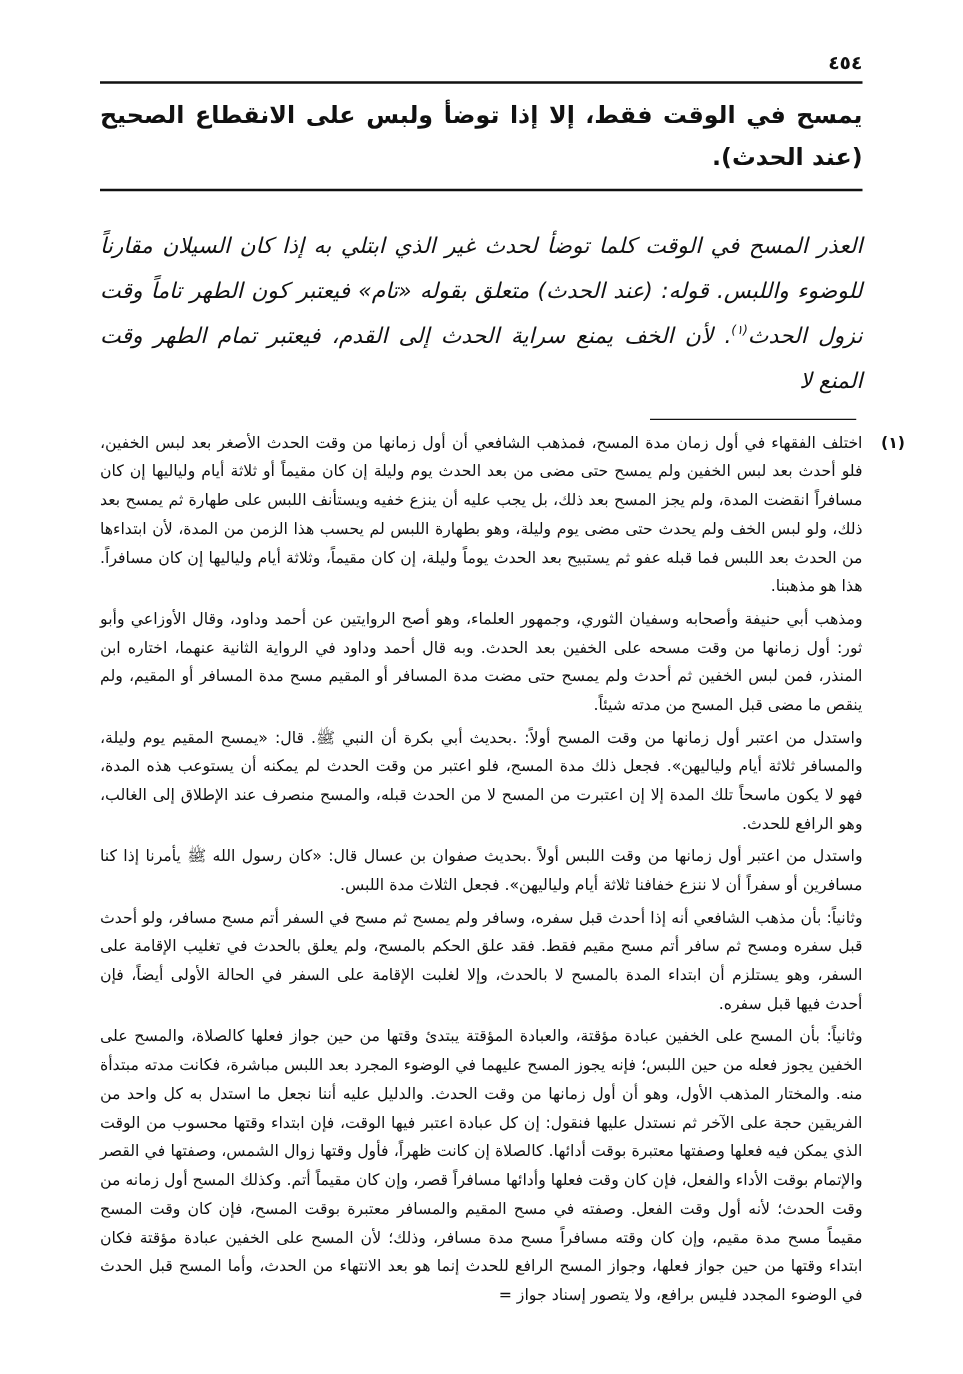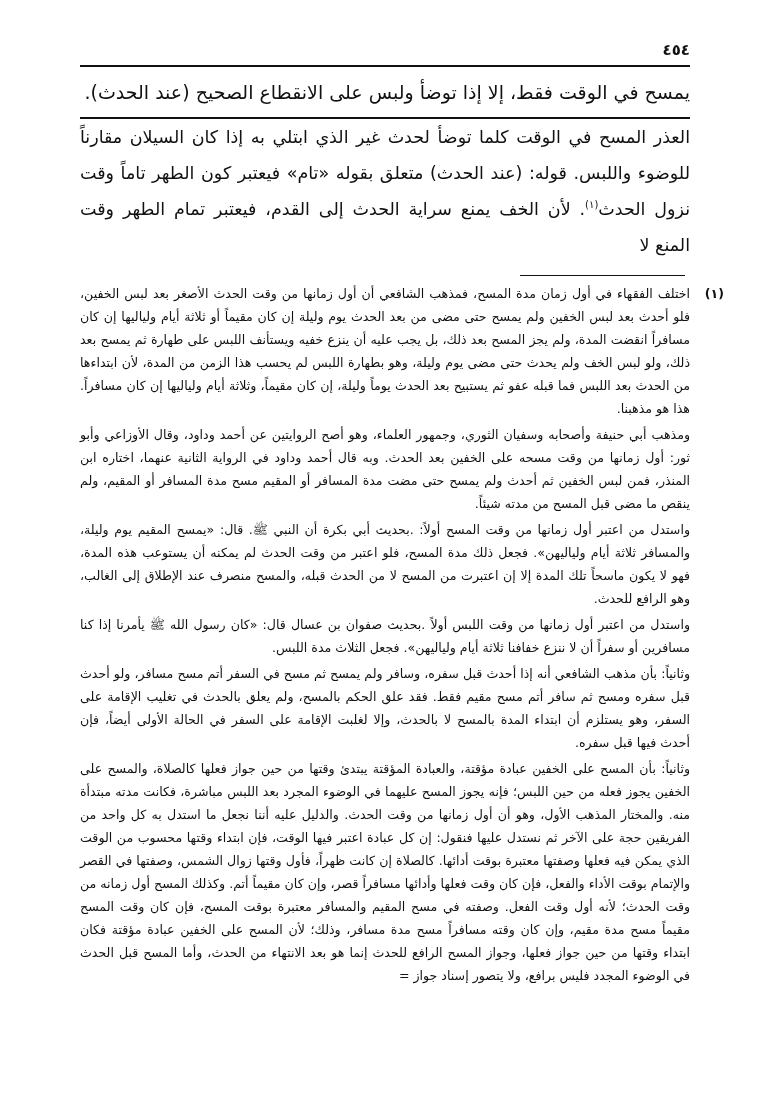--- a/index.html
+++ b/index.html
@@ -34,35 +34,36 @@
     .header-title { text-align: right; }
     .page-number { text-align: left; }
     .header-rule {
       height: 0;
       border-top: 2px solid #111;
       margin-top: 3px;
     }
     .carryover {
       margin-top: 8px;
       font-size: 19px;
-      font-weight: normal;
+      font-weight: bold;
       line-height: 34px;
       text-align: justify;
     }
     .section-rule {
       height: 0;
       border-top: 2px solid #111;
       margin-top: 8px;
     }
     .main-text {
-      margin-top: 0;
+      margin-top: 26px;
       font-size: 17.5px;
       line-height: 36px;
       text-align: justify;
       text-align-last: right;
+      font-style: italic;
     }
     .main-text p { margin: 0; }
     sup.fnref { font-size: 10px; line-height: 0; }
     .fn-rule {
       width: 165px;
       height: 0;
       border-top: 1.5px solid #111;
       margin-top: 12px;
       margin-right: 5px;
     }

